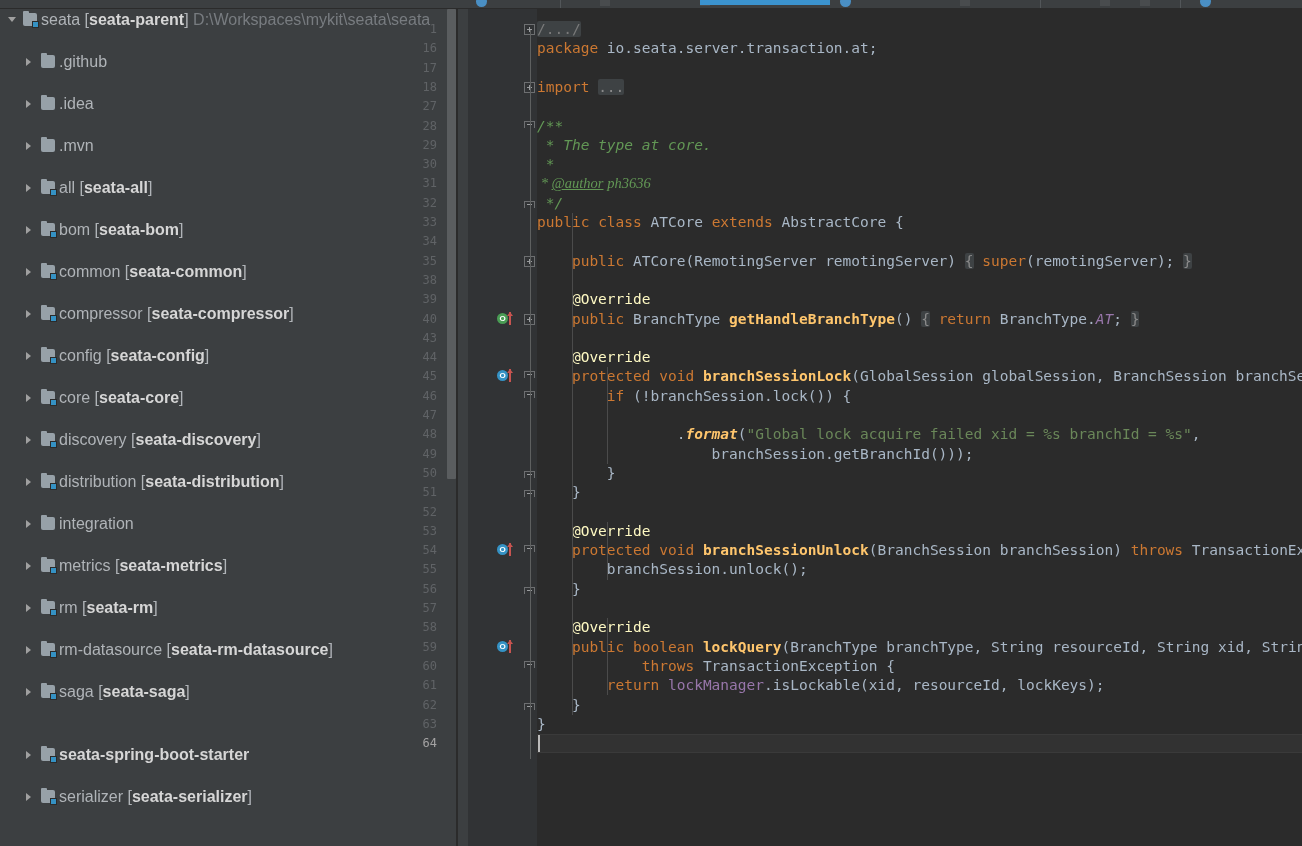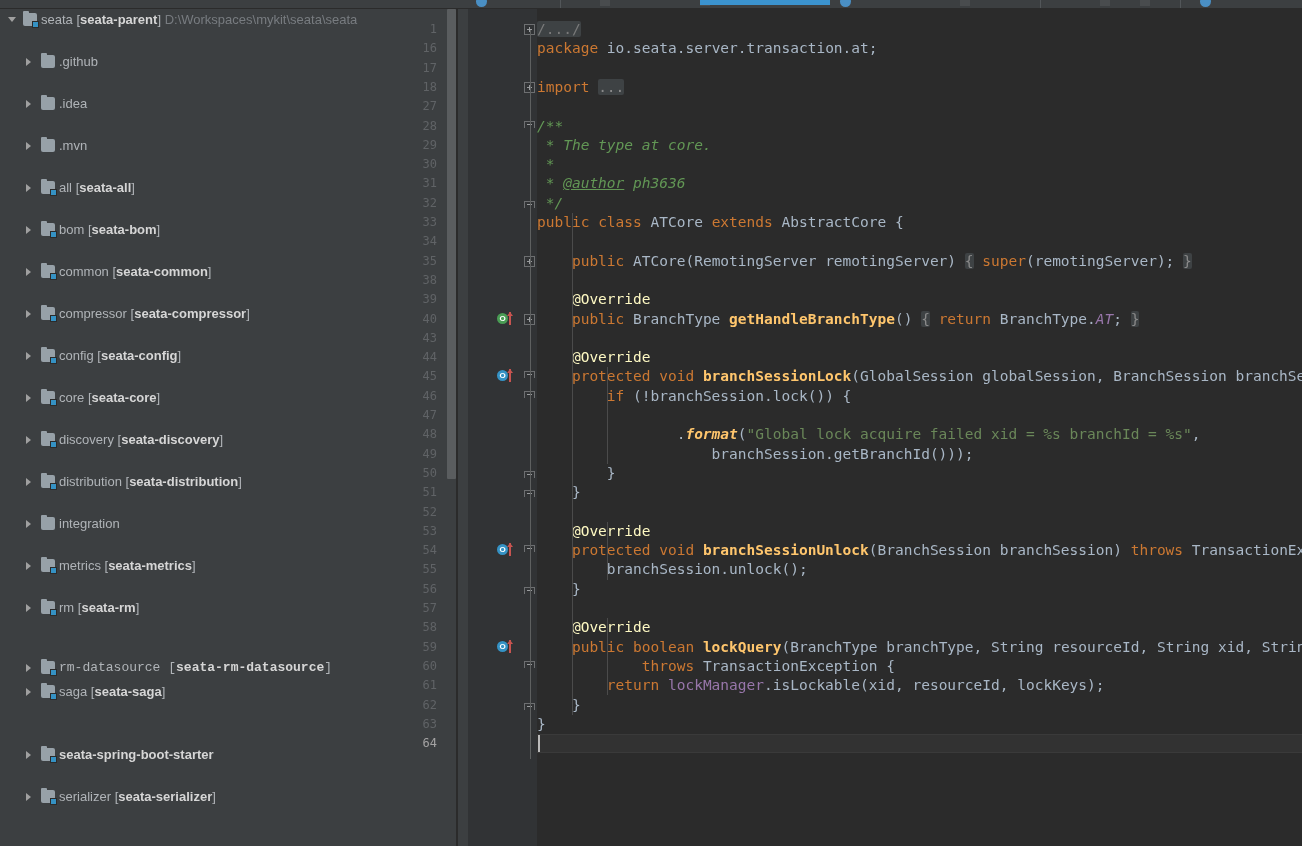--- a/index.html
+++ b/index.html
@@ -35,21 +35,21 @@
   
   .project-panel {
     position: absolute; left: 0; top: 9px;
     width: 457px; height: 837px;
     background: #3c3f41;
     overflow: hidden;
   }
   .tree { position: absolute; left: 0; top: 0; width: 457px; }
   .tree-row {
     position: relative; height: 21px; line-height: 21px;
-    white-space: nowrap; font-size: 13px; color: #bbbbbb;
+    white-space: nowrap; font-size: 16px; color: #bbbbbb;
     padding-left: 0;
   }
   .arrow {
     position: absolute; top: 7px; width: 0; height: 0;
     border-left: 5px solid #a0a0a0;
     border-top: 4px solid transparent;
     border-bottom: 4px solid transparent;
   }
   .arrow.open {
     border-left: 4px solid transparent;
@@ -294,21 +294,21 @@
           </div>
           <div class="label" style="left: 59px;"><span class="nm">metrics</span> <span class="nm">[</span><b>seata-metrics</b><span class="nm">]</span></div>
         </div>
         <div class="tree-row" style="top: 294px;">
           <div class="arrow" style="left: 26px;"></div>
           <div class="ico ico-folder ico-module" style="left: 41px;">
             <div class="badge"></div>
           </div>
           <div class="label" style="left: 59px;"><span class="nm">rm</span> <span class="nm">[</span><b>seata-rm</b><span class="nm">]</span></div>
         </div>
-        <div class="tree-row" style="top: 333px; font-family: Liberation Mono, monospace;">
+        <div class="tree-row" style="top: 315px;">
           <div class="arrow" style="left: 26px;"></div>
           <div class="ico ico-folder ico-module" style="left: 41px;">
             <div class="badge"></div>
           </div>
           <div class="label" style="left: 59px;"><span class="nm">rm-datasource</span> <span class="nm">[</span><b>seata-rm-datasource</b><span class="nm">]</span></div>
         </div>
         <div class="tree-row" style="top: 336px;">
           <div class="arrow" style="left: 26px;"></div>
           <div class="ico ico-folder ico-module" style="left: 41px;">
             <div class="badge"></div>
@@ -465,21 +465,21 @@
     <div class="code-area" id="code-layer">
         <div class="current-line-hl" style="top: 725.1px; left: -69px;"></div>
         <div class="code-line" style="top: 11px;"><span class="fold-ph-c">/.../</span></div>
         <div class="code-line" style="top: 30.3px;"><span class="kw">package</span> <span class="txt">io</span>.<span class="txt">seata</span>.<span class="txt">server</span>.<span class="txt">transaction</span>.<span class="txt">at</span>;</div>
         <div class="code-line" style="top: 49.6px;"></div>
         <div class="code-line" style="top: 68.9px;"><span class="kw">import</span> <span class="fold-ph">...</span></div>
         <div class="code-line" style="top: 88.2px;"></div>
         <div class="code-line" style="top: 107.5px;"><span class="cmt">/**</span></div>
         <div class="code-line" style="top: 126.8px;"><span class="cmt"> * The type at core.</span></div>
         <div class="code-line" style="top: 146.1px;"><span class="cmt"> *</span></div>
-        <div class="code-line" style="top: 165.4px;"><span class="cmt"> * </span><span class="cmt-tag">@author</span><span class="cmt"> ph3636</span></div>
+        <div class="code-line" style="top: 165.4px; font-family: Liberation Serif, serif;"><span class="cmt"> * </span><span class="cmt-tag">@author</span><span class="cmt"> ph3636</span></div>
         <div class="code-line" style="top: 184.7px;"><span class="cmt"> */</span></div>
         <div class="code-line" style="top: 204px;"><span class="kw">public</span> <span class="kw">class</span> <span class="txt">ATCore</span> <span class="kw">extends</span> <span class="txt">AbstractCore</span> {</div>
         <div class="code-line" style="top: 223.3px;"></div>
         <div class="code-line" style="top: 242.6px;">    <span class="kw">public</span> <span class="txt">ATCore</span>(<span class="txt">RemotingServer</span> <span class="txt">remotingServer</span>) <span class="fold-ph">{</span> <span class="kw">super</span>(<span class="txt">remotingServer</span>); <span class="fold-ph">}</span></div>
         <div class="code-line" style="top: 261.9px;"></div>
         <div class="code-line" style="top: 281.2px;">    <span class="anno">@Override</span></div>
         <div class="code-line" style="top: 300.5px;">    <span class="kw">public</span> <span class="txt">BranchType</span> <span class="mth">getHandleBranchType</span>() <span class="fold-ph">{</span> <span class="kw">return</span> <span class="txt">BranchType</span>.<span class="fld-i">AT</span>; <span class="fold-ph">}</span></div>
         <div class="code-line" style="top: 319.8px;"></div>
         <div class="code-line" style="top: 339.1px;">    <span class="anno">@Override</span></div>
         <div class="code-line" style="top: 358.4px;">    <span class="kw">protected</span> <span class="kw">void</span> <span class="mth">branchSessionLock</span>(<span class="txt">GlobalSession</span> <span class="txt">globalSession</span>, <span class="txt">BranchSession</span> <span class="txt">branchSession</span>)</div>

